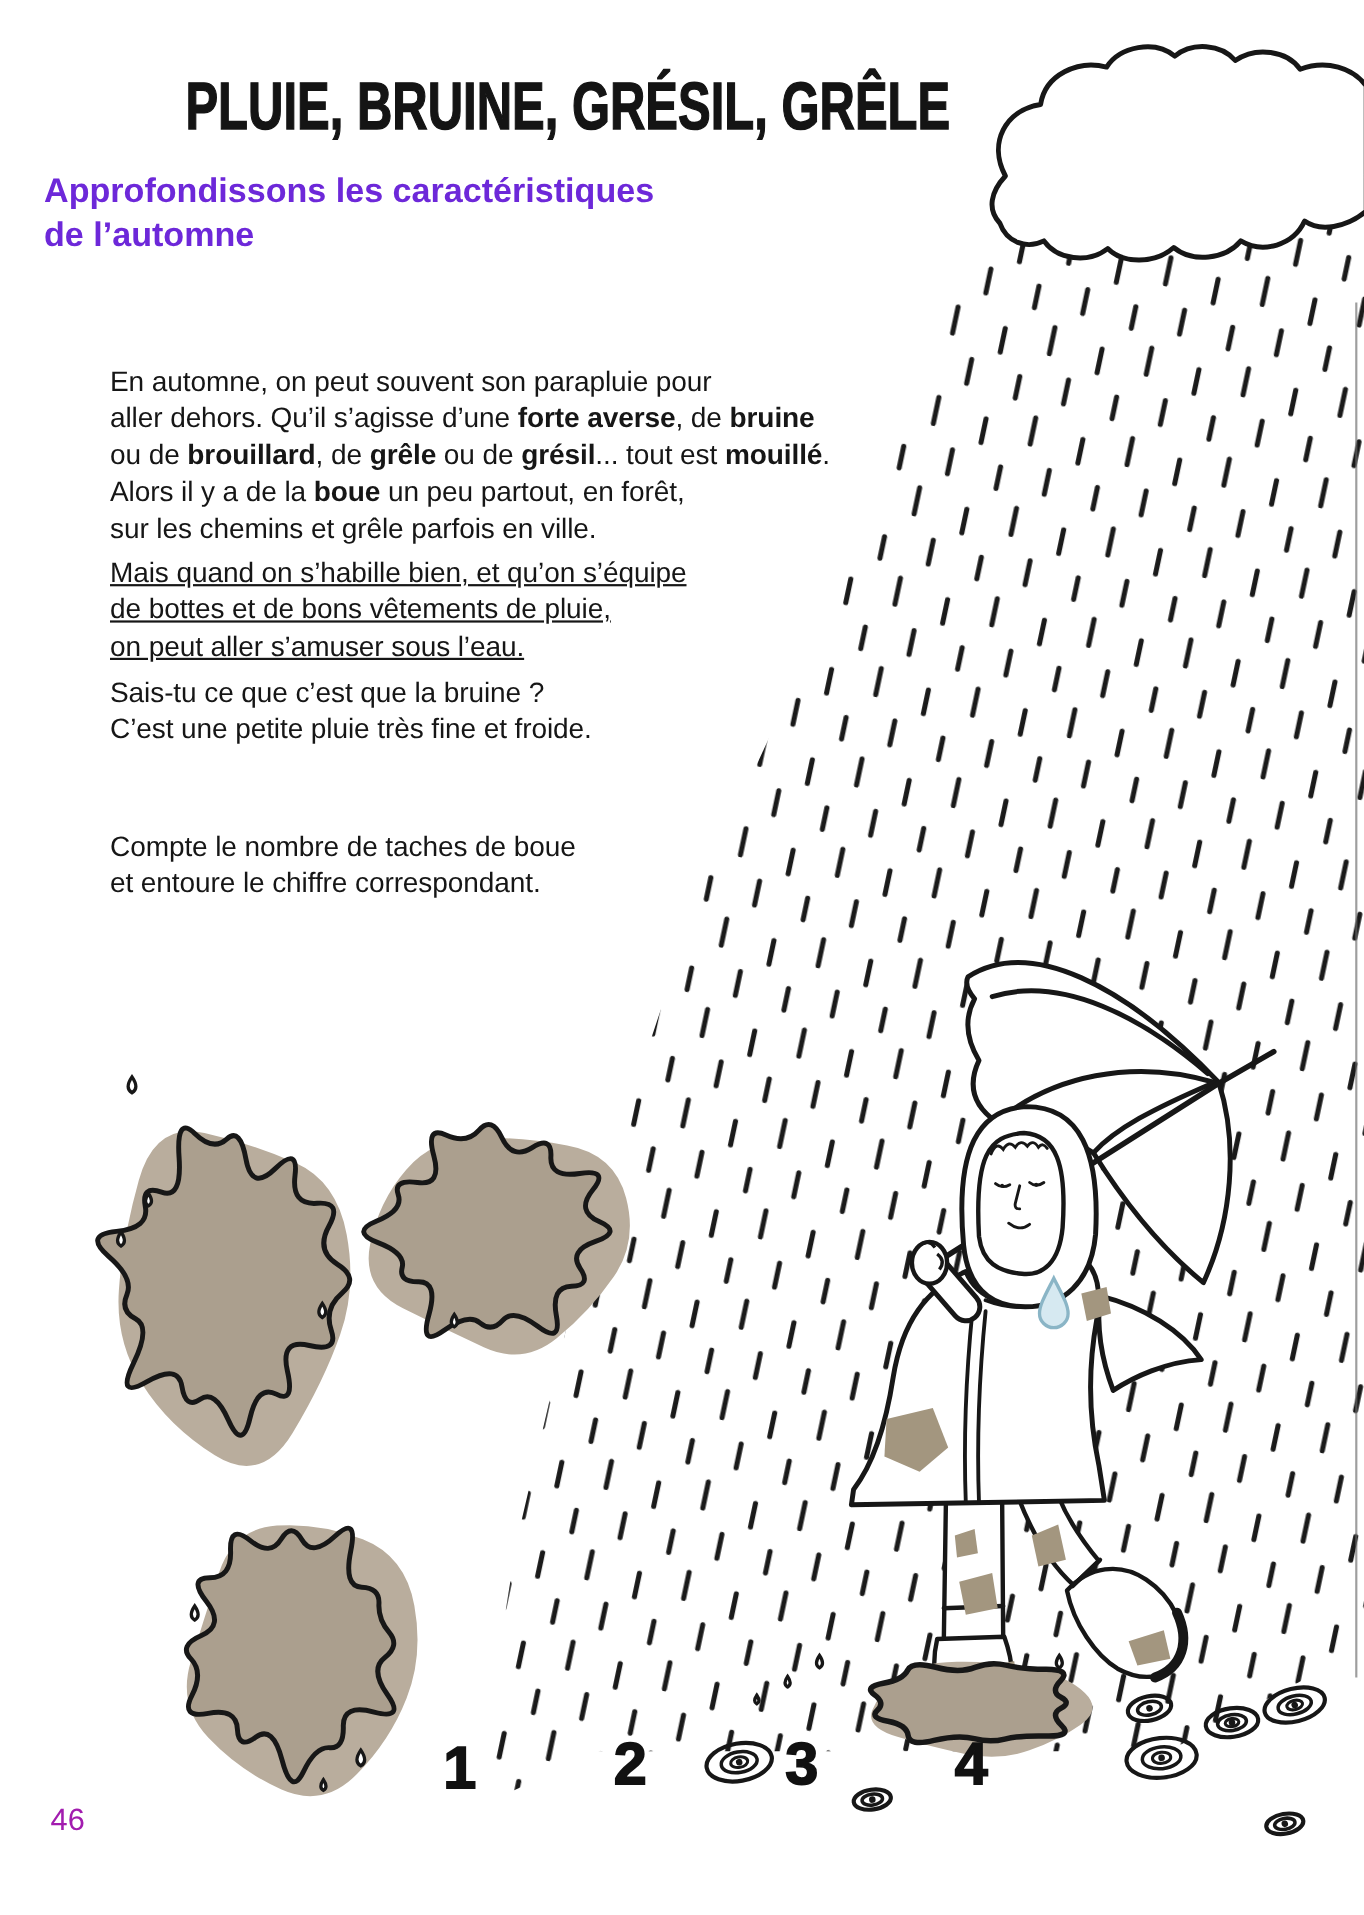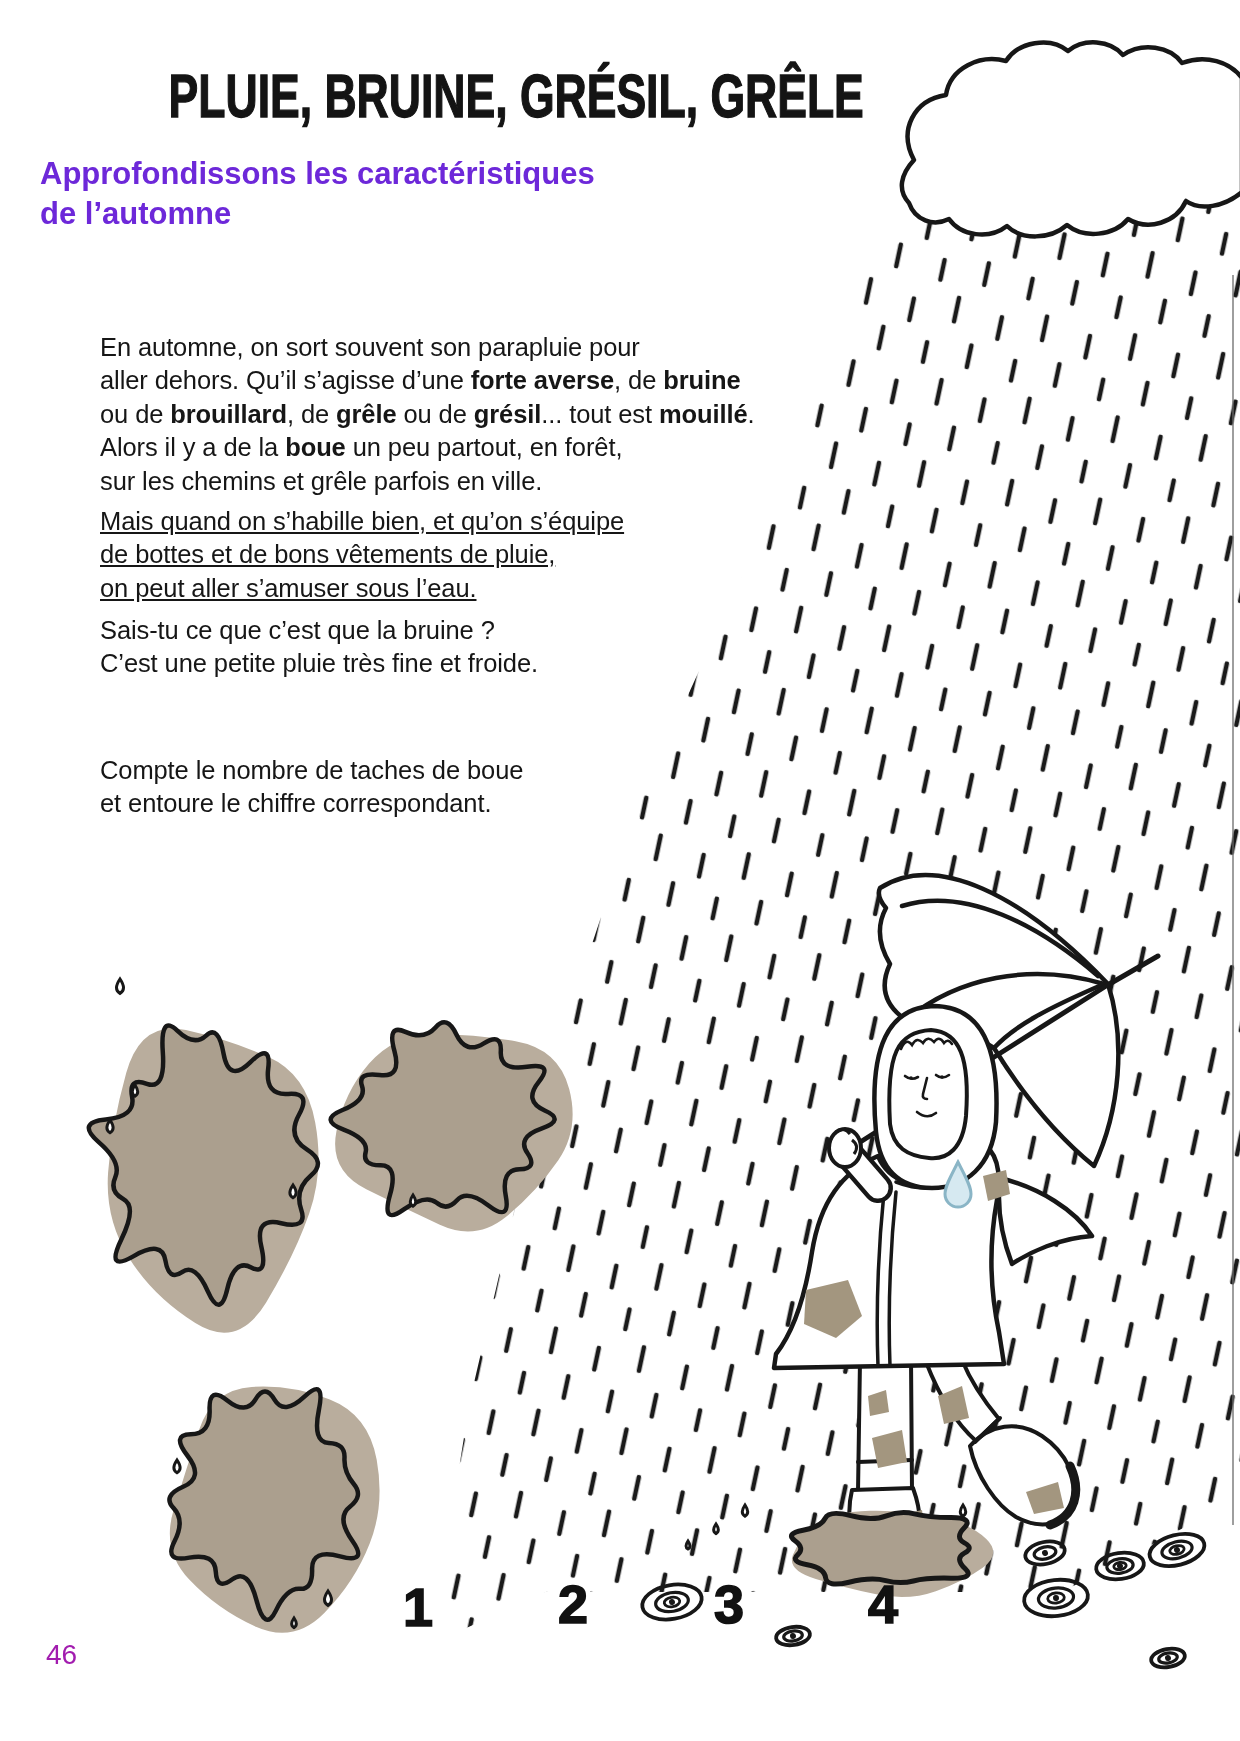--- a/index.html
+++ b/index.html
@@ -203,21 +203,21 @@
 
   <div class="header">
     <h1 class="title">PLUIE, BRUINE, GRÉSIL, GRÊLE</h1>
     <div class="subtitle" style="color: #6d28d9;">
       <div>Approfondissons les caractéristiques</div>
       <div>de l’automne</div>
     </div>
   </div>
 
   <div class="para p1">
-    <div class="pline"><span>En automne, on sort souvent son parapluie pour</span></div>
+    <div class="pline"><span>En automne, on peut souvent son parapluie pour</span></div>
     <div class="pline"><span>aller dehors. Qu’il s’agisse d’une </span><span class="b">forte averse</span><span>, de </span><span class="b">bruine</span></div>
     <div class="pline"><span>ou de </span><span class="b">brouillard</span><span>, de </span><span class="b">grêle</span><span> ou de </span><span class="b">grésil</span><span>... tout est </span><span class="b">mouillé</span><span>.</span></div>
     <div class="pline"><span>Alors il y a de la </span><span class="b">boue</span><span> un peu partout, en forêt,</span></div>
     <div class="pline"><span>sur les chemins et grêle parfois en ville.</span></div>
   </div>
 
   <div class="para p2">
     <div class="pline"><span>Mais quand on s’habille bien, et qu’on s’équipe</span></div>
     <div class="pline"><span>de bottes et de bons vêtements de pluie,</span></div>
     <div class="pline"><span>on peut aller s’amuser sous l’eau.</span></div>

